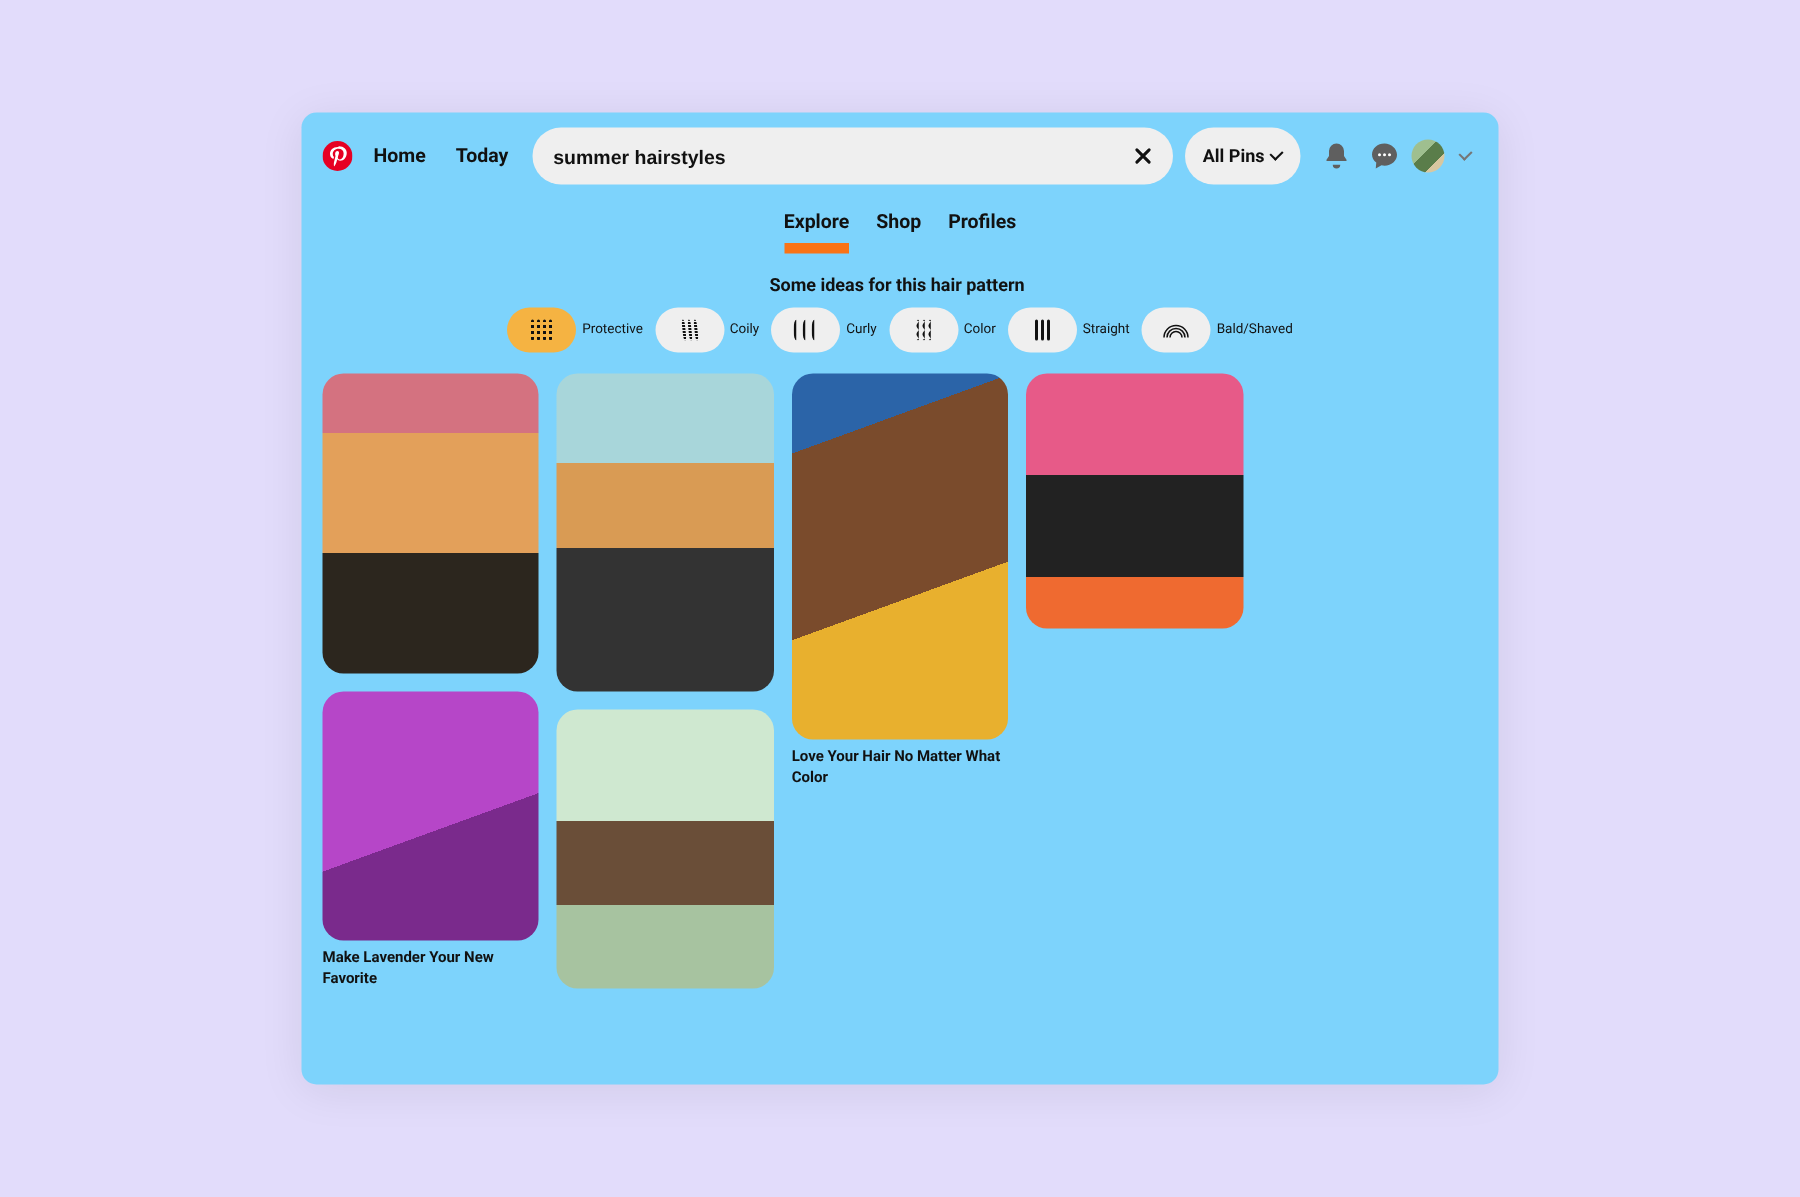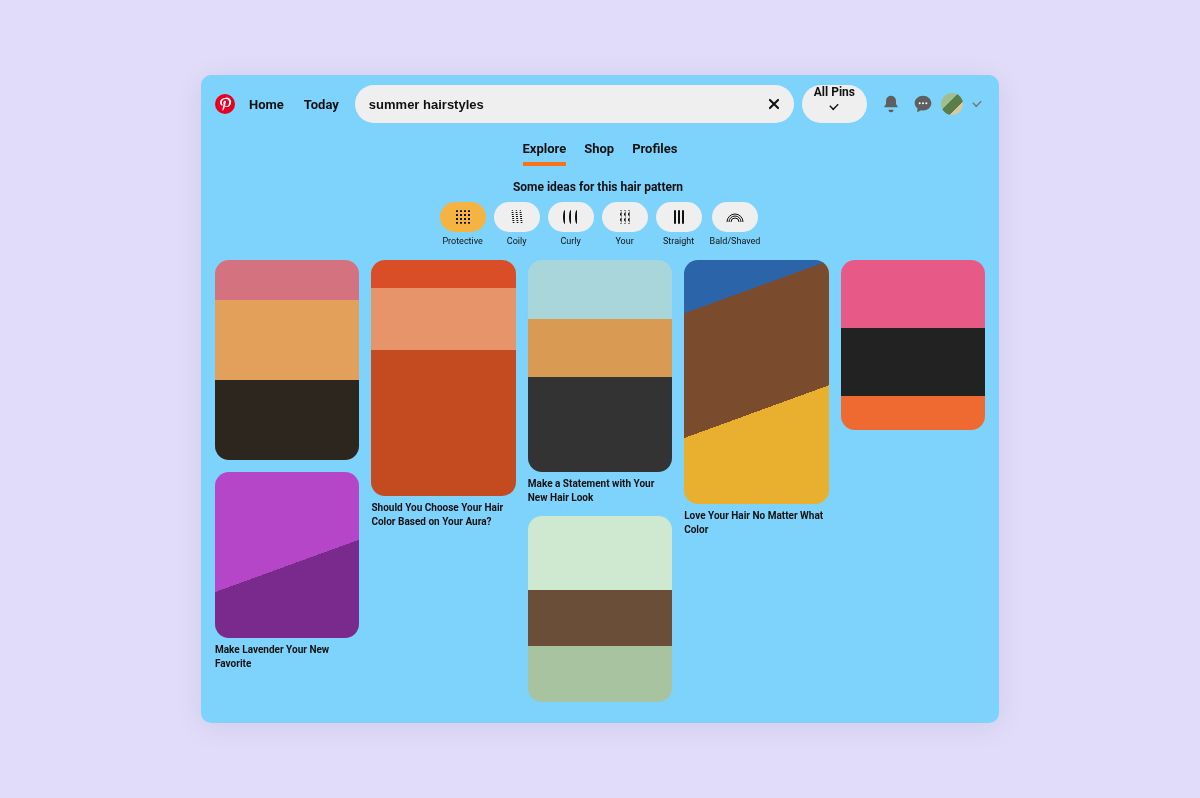--- a/index.html
+++ b/index.html
@@ -69,29 +69,28 @@
     align-items: center;
     justify-content: center;
     font-size: 16px;
     font-weight: 700;
     color: #111;
   }
   .filter-pill {
     background: #efefef;
     border-radius: 22px;
     height: 38px;
-    padding: 0 12px;
+    padding: 16px 12px;
     display: flex;
     align-items: center;
     gap: 4px;
     font-size: 12px;
     font-weight: 700;
     color: #111;
     margin-right: 6px;
-    flex-direction: column;
   }
   .icon-btn {
     width: 28px;
     height: 28px;
     display: flex;
     align-items: center;
     justify-content: center;
     color: #5f5f5f;
     flex-shrink: 0;
   }
@@ -109,39 +108,38 @@
     gap: 18px;
     margin-top: 6px;
   }
   .tab {
     font-size: 13px;
     font-weight: 700;
     color: #111;
     padding: 4px 0 6px 0;
   }
   .tab.active {
-    border-bottom: 4px solid #f97316;
+    border-bottom: 7px solid #f97316;
   }
   .subheading {
     text-align: center;
     font-size: 12px;
     font-weight: 700;
     color: #111;
     margin: 14px 4px 8px 0;
   }
   
   .chips {
     display: flex;
     justify-content: center;
     gap: 8px;
     margin-bottom: 8px;
   }
   .chip {
     display: flex;
-    flex-direction: column;
     align-items: center;
     gap: 4px;
   }
   .chip-oval {
     width: 46px;
     height: 30px;
     border-radius: 16px;
     background: #efefef;
     display: flex;
     align-items: center;
@@ -280,21 +278,21 @@
       <div class="chip-label">Curly</div>
     </div>
     <div class="chip">
       <div class="chip-oval">
         <div class="chip-icon">
             <div class="strand wavy"></div>
             <div class="strand wavy"></div>
             <div class="strand wavy"></div>
           </div>
       </div>
-      <div class="chip-label">Your</div>
+      <div class="chip-label">Color</div>
     </div>
     <div class="chip">
       <div class="chip-oval">
         <div class="chip-icon">
             <div class="strand"></div>
             <div class="strand"></div>
             <div class="strand"></div>
           </div>
       </div>
       <div class="chip-label">Straight</div>
@@ -314,28 +312,23 @@
   <div class="grid">
 
     <div class="pin">
       <div class="pin-img h1"></div>
     </div>
 
     <div class="pin">
       <div class="pin-img h2"></div>
       <div class="pin-title">Make Lavender Your New Favorite</div>
     </div>
-    <div class="pin">
-      <div class="pin-img h3"></div>
-      <div class="pin-title">Should You Choose Your Hair Color Based on Your Aura?</div>
-    </div>
 
     <div class="pin">
       <div class="pin-img h4"></div>
-      <div class="pin-title">Make a Statement with Your New Hair Look</div>
     </div>
     <div class="pin">
       <div class="pin-img h5"></div>
     </div>
 
 
     <div class="pin">
       <div class="pin-img h8"></div>
       <div class="pin-title">Love Your Hair No Matter What Color</div>
     </div>

